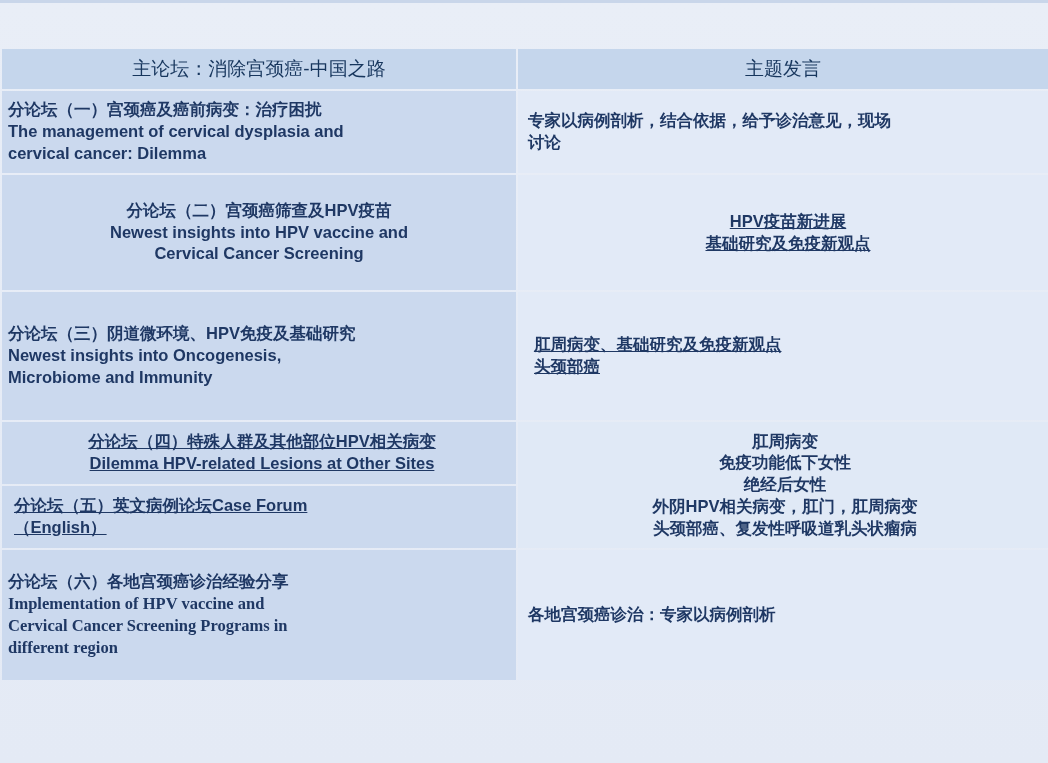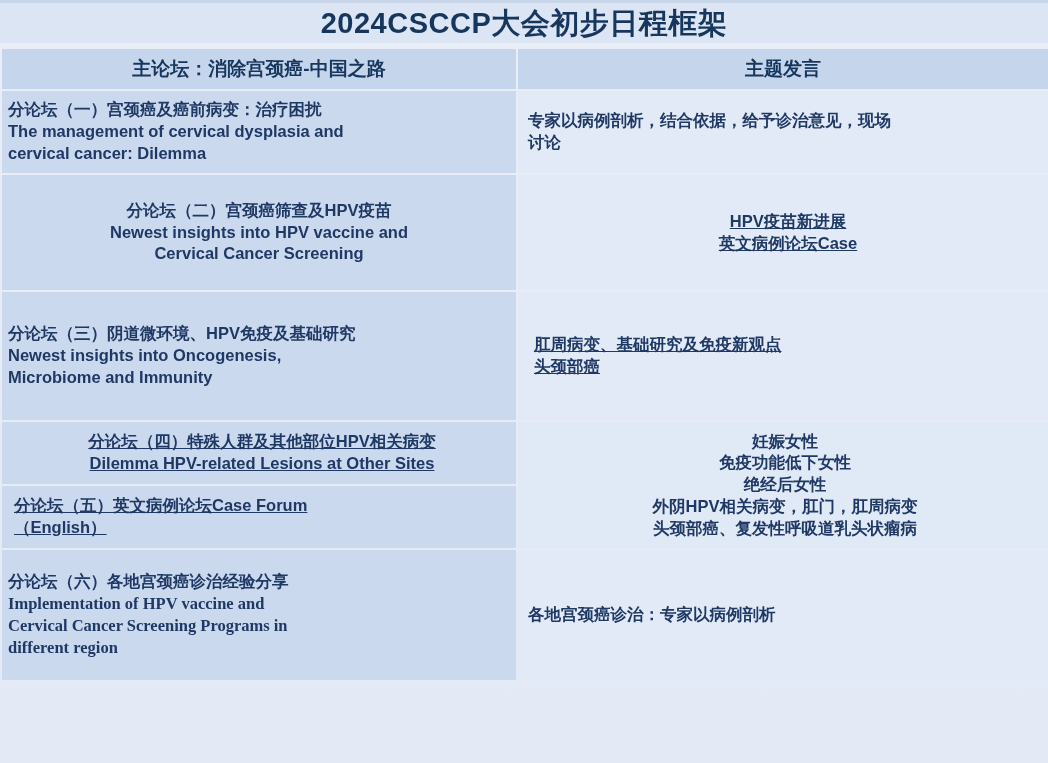--- a/index.html
+++ b/index.html
@@ -52,21 +52,21 @@
     border-collapse: separate;
     border-spacing: 2px 2px;
     table-layout: fixed;
   }
   table.agenda col.c1 { width: 514px; }
   table.agenda col.c2 { width: 530px; }
   th.head {
     background: #c5d6ec;
     color: #17365d;
     font-size: 19px;
-    font-weight: bold;
+    font-weight: normal;
     height: 40px;
     text-align: center;
     vertical-align: middle;
     padding: 0 6px;
   }
   td.cell {
     vertical-align: middle;
     padding: 6px 6px 6px 6px;
     font-size: 16.5px;
     font-weight: bold;
@@ -92,23 +92,20 @@
   .h5row { height: 62px; }
   .h6row { height: 130px; font-family: Liberation Serif, serif; }
   .vcenter-top { vertical-align: top; }
 </style>
 </head>
 <body>
 
 <div class="slide">
   <div class="top-accent"></div>
 
-  <div class="title-bar">
-    <span class="title-text">2024CSCCP大会初步日程框架</span>
-  </div>
 
   <table class="agenda">
     <colgroup>
       <col class="c1">
       <col class="c2">
     </colgroup>
     <thead>
       <tr>
         <th class="head">主论坛：消除宫颈癌-中国之路</th>
         <th class="head">主题发言</th>
@@ -128,21 +125,21 @@
       </tr>
 
       <tr class="h2row">
         <td class="cell left">
           <span class="ln">分论坛（二）宫颈癌筛查及HPV疫苗</span>
           <span class="ln">Newest insights into HPV vaccine and</span>
           <span class="ln">Cervical Cancer Screening</span>
         </td>
         <td class="cell right vcenter-top">
           <span class="ln indent">HPV疫苗新进展</span>
-          <span class="ln indent">英文病例论坛Case</span>
+          <span class="ln indent">基础研究及免疫新观点</span>
         </td>
       </tr>
 
       <tr class="h3row">
         <td class="cell left">
           <span class="ln">分论坛（三）阴道微环境、HPV免疫及基础研究</span>
           <span class="ln">Newest insights into Oncogenesis,</span>
           <span class="ln">Microbiome and Immunity</span>
         </td>
         <td class="cell right">
@@ -150,21 +147,21 @@
           <span class="ln indent">头颈部癌</span>
         </td>
       </tr>
 
       <tr class="h4row">
         <td class="cell left">
           <span class="ln indent">分论坛（四）特殊人群及其他部位HPV相关病变</span>
           <span class="ln indent">Dilemma HPV-related Lesions at Other Sites</span>
         </td>
         <td class="cell right soft" rowspan="2">
-          <span class="ln">妊娠女性</span>
+          <span class="ln">肛周病变</span>
           <span class="ln">免疫功能低下女性</span>
           <span class="ln">绝经后女性</span>
           <span class="ln">外阴HPV相关病变，肛门，肛周病变</span>
           <span class="ln">头颈部癌、复发性呼吸道乳头状瘤病</span>
         </td>
       </tr>
 
       <tr class="h5row">
         <td class="cell left">
           <span class="ln indent">分论坛（五）英文病例论坛Case Forum</span>

